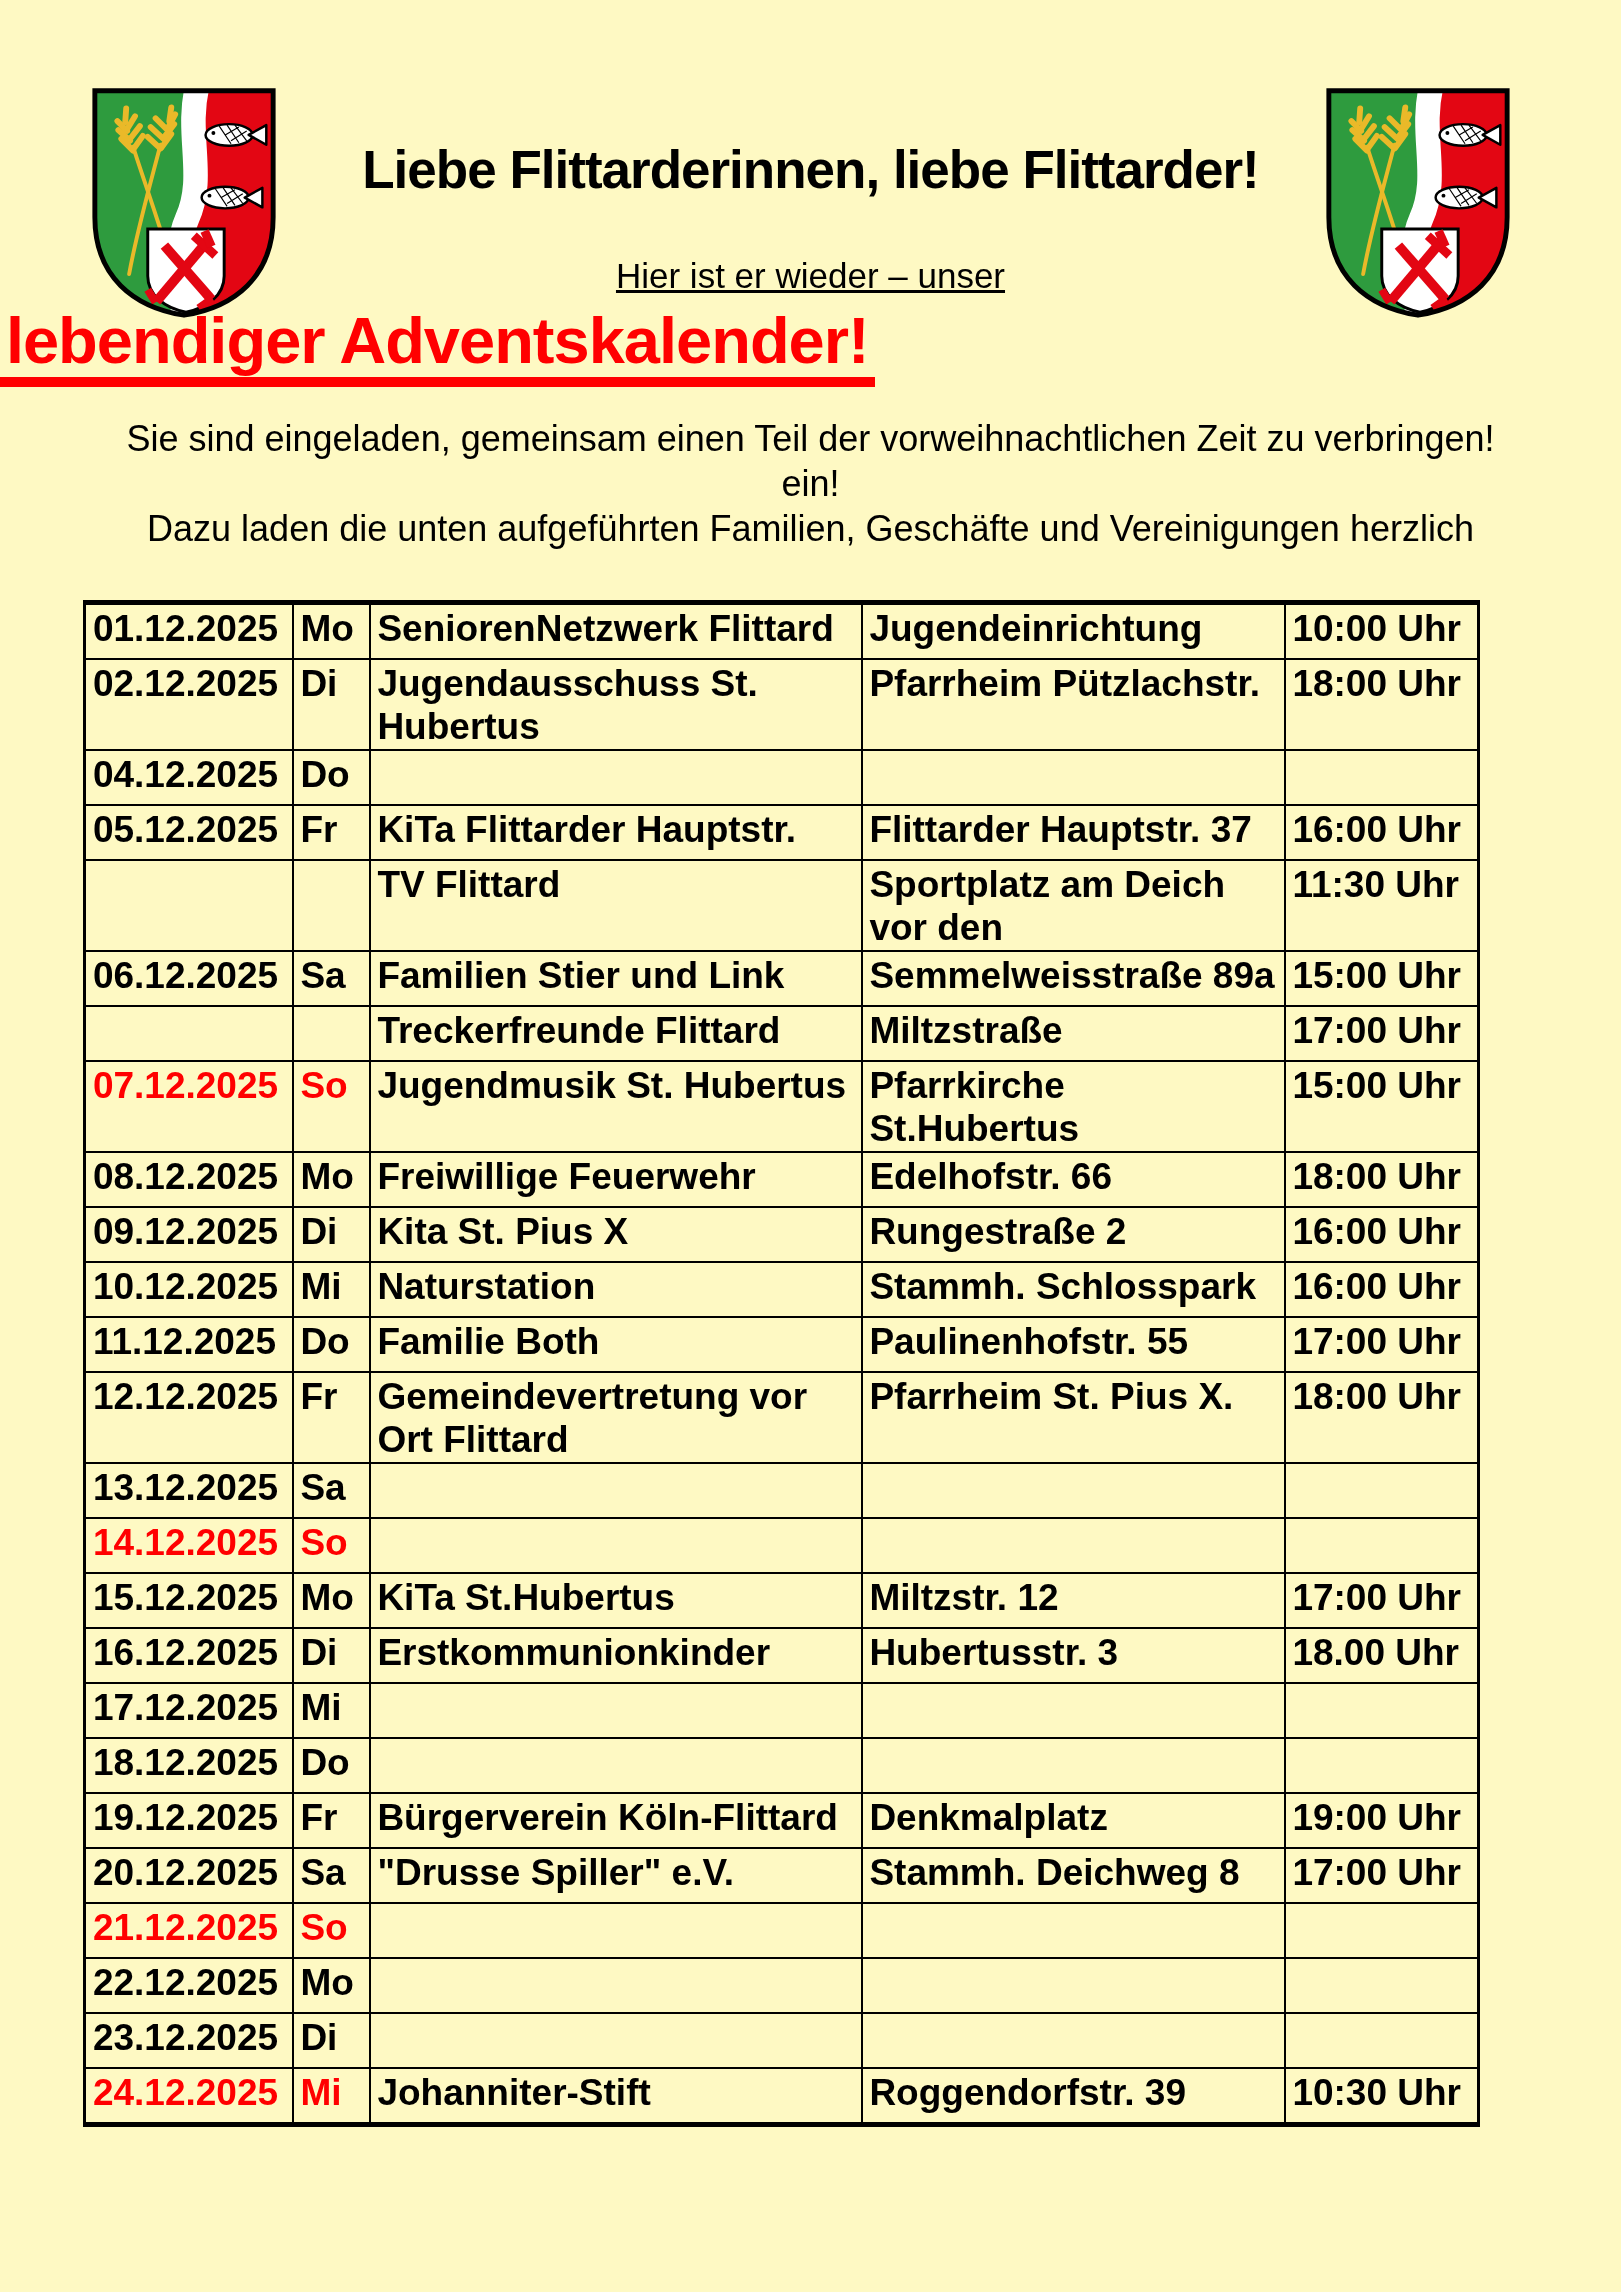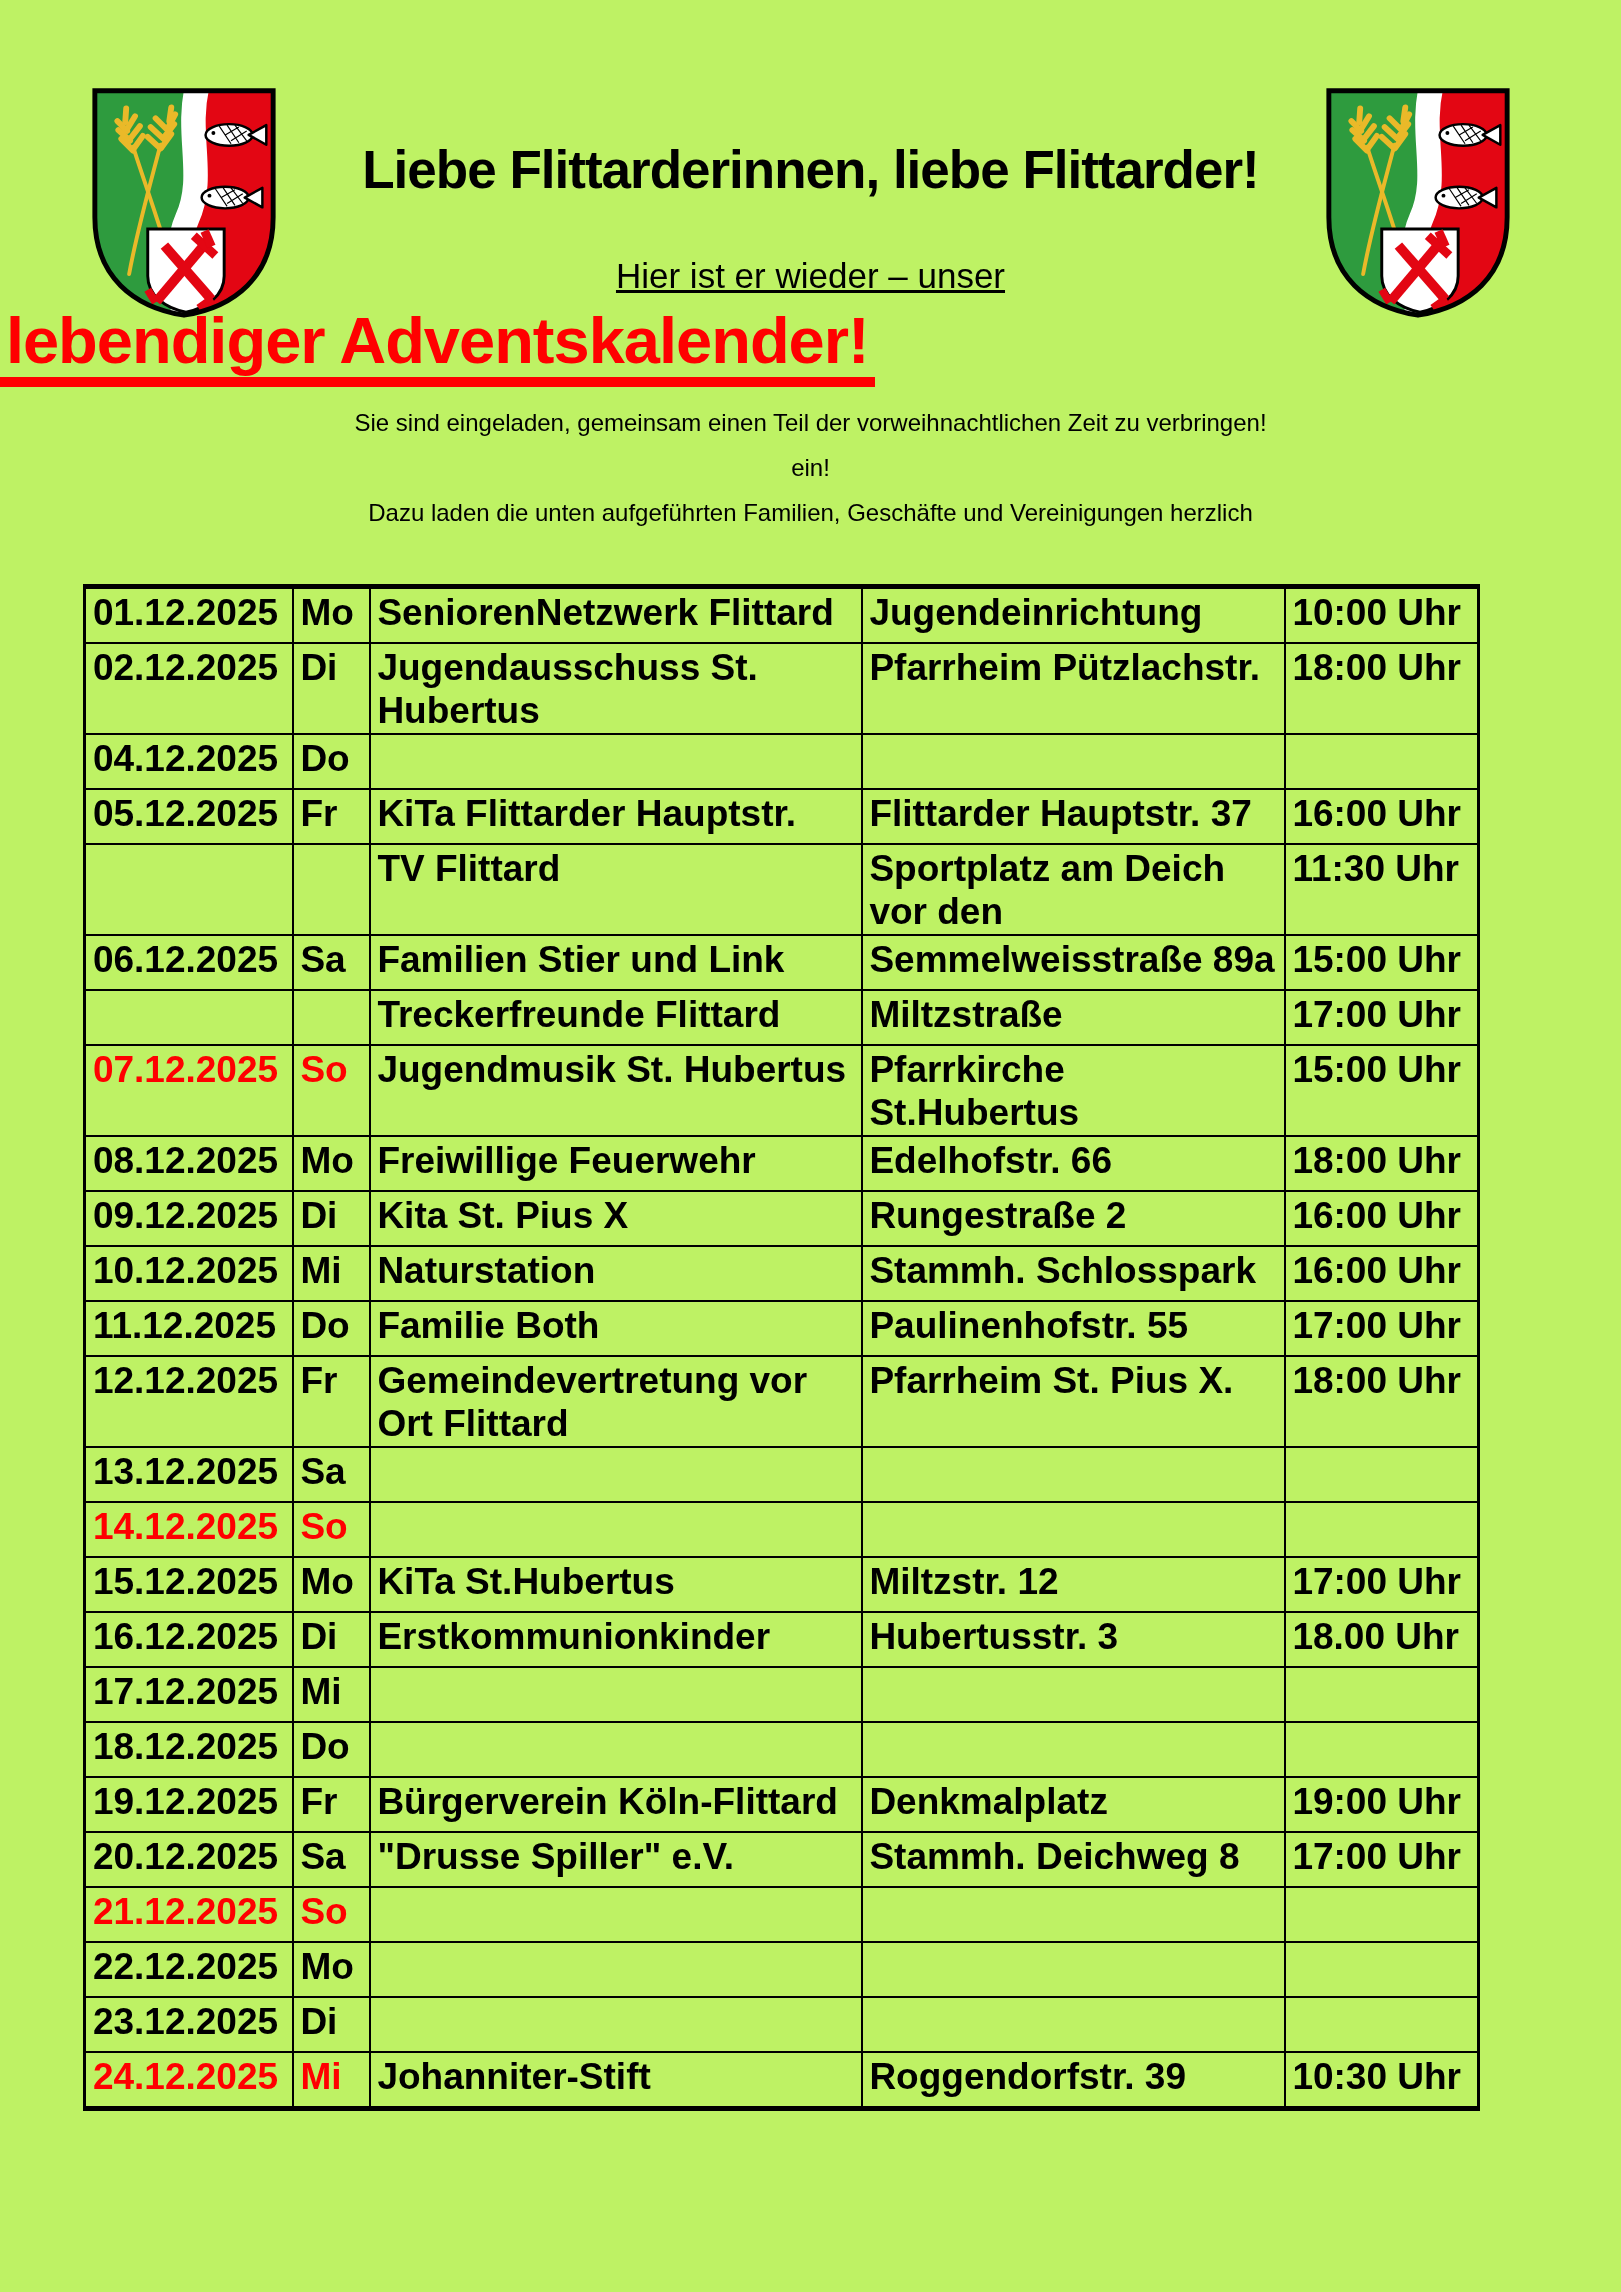--- a/index.html
+++ b/index.html
@@ -6,21 +6,21 @@
     --accent-red:#ff0000;
     --crest-green:#2e9b3e;
     --crest-red:#e30613;
     --crest-gold:#eab929;
     --ink:#000000;
   }
   html,body{margin:0;padding:0;background:#ffffff;}
   .page{
     position:relative;
     width:1621px;height:2293px;
-    background:#bef264;
+    background:#fef9c3;
     color:var(--ink);
     font-family:"Liberation Sans", sans-serif;
     overflow:hidden;
     box-sizing:border-box;
     padding-top:139px;
   }
   .crest{position:absolute;top:82px;width:196px;height:241px;}
   .crest-left{left:86px;}
   .crest-right{left:1320px;}
   .title{
@@ -35,22 +35,22 @@
   .red-title-wrap{margin-top:10px;text-align:left;}
   .red-title{
     display:inline-block;
     color:var(--accent-red);
     font-size:65px;font-weight:bold;line-height:69px;
     padding:0 5.9px 2px 5.9px;
     border-bottom:10.8px solid var(--accent-red);
     letter-spacing:-1px;
   }
   .intro{
-    margin-top:13px;text-align:center;
-    font-size:24px;line-height:45px;
+    margin-top:29px;text-align:center;
+    font-size:36px;line-height:45px;
   }
   table.calendar{
     margin:49px 0 0 83px;
     border-collapse:collapse;
     table-layout:fixed;
     width:1395px;
     border-top:5.9px solid #000;
     border-bottom:5.9px solid #000;
     border-left:3.9px solid #000;
     border-right:3.9px solid #000;

